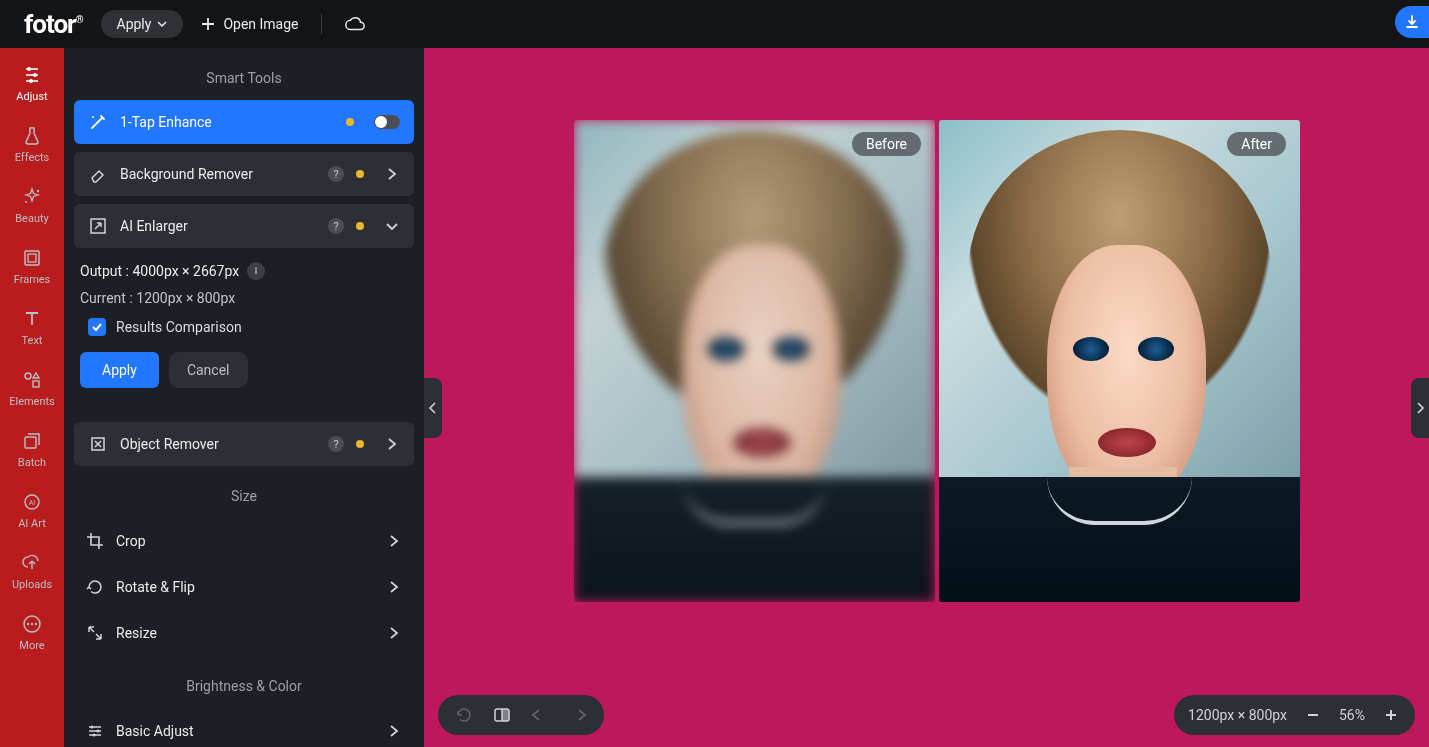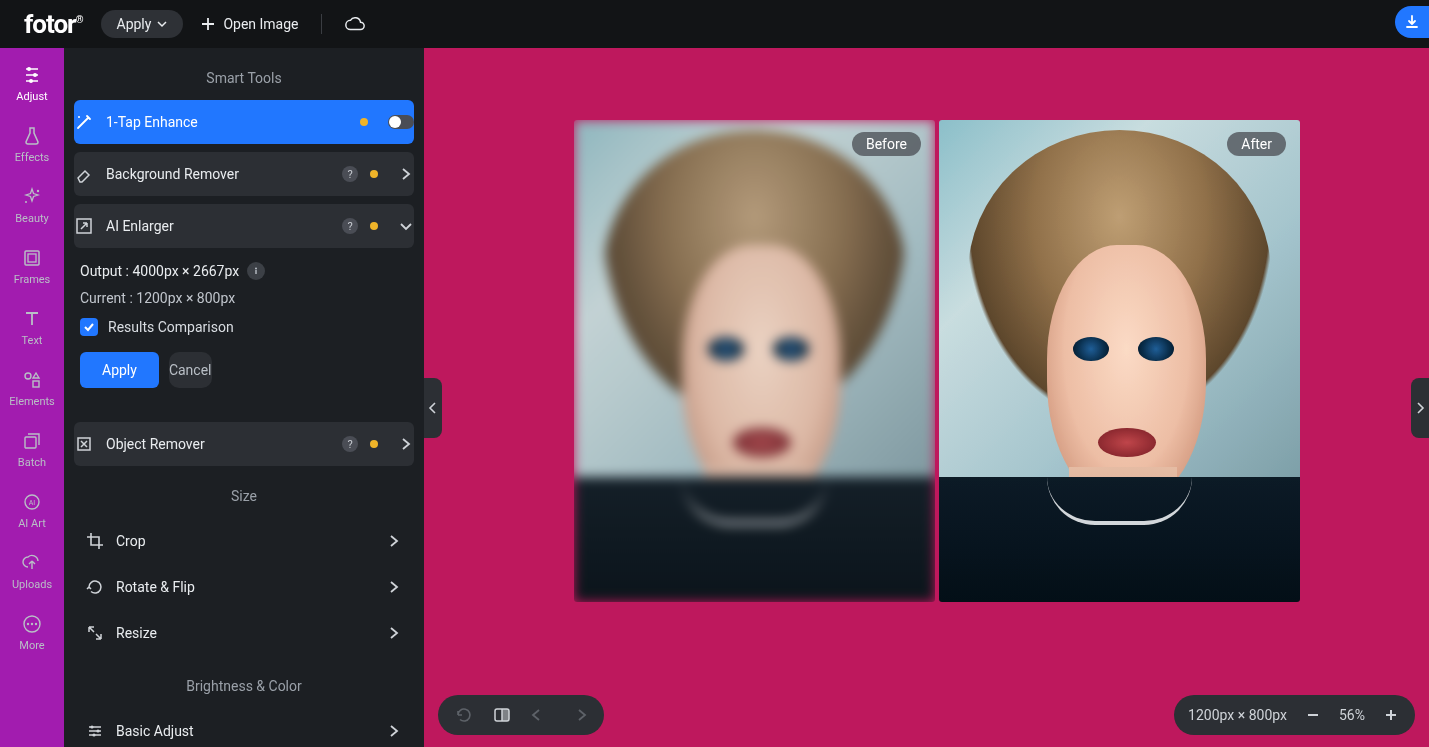--- a/index.html
+++ b/index.html
@@ -9,49 +9,49 @@
   .topbar { position: absolute; top:0; left:0; right:0; height:48px; display:flex; align-items:center; padding-left:24px; gap:18px; background:#121416; }
   .logo { font-family: Arial, sans-serif; font-weight: 700; font-size: 26px; letter-spacing:-1px; color:#fff; text-transform: lowercase; position:relative;}
   .logo sup { font-size:10px; top:-10px; }
   .pill-btn { display:flex; align-items:center; gap:6px; background:#2e3136; padding:6px 16px; border-radius:18px; font-size:14px; cursor:pointer; }
   .ghost-btn { display:flex; align-items:center; gap:8px; font-size:14px; cursor:pointer; color:#e9ecef; }
   .topbar .sep { width:1px; height:20px; background:#3a3d42; margin:0 4px; }
   .cloud-icon { width:22px; height:16px; }
   .download-btn { position:absolute; right:0; top:6px; width:34px; height:32px; background:#2177ff; border-radius:16px 0 0 16px; display:flex; align-items:center; justify-content:center; cursor:pointer; }
 
   
-  .rail { position:absolute; top:48px; left:0; bottom:0; width:64px; background:#a21caf; display:flex; flex-direction:column; align-items:center; padding-top:12px; gap:14px; }
+  .rail { position:absolute; top:48px; left:0; bottom:0; width:64px; background:#b91c1c; display:flex; flex-direction:column; align-items:center; padding-top:12px; gap:14px; }
   .rail-item { display:flex; flex-direction:column; align-items:center; gap:4px; cursor:pointer; color:#b9bfc6; width:100%; padding:4px 0; }
   .rail-item.active { color:#fff; }
   .rail-item .ic { width:22px; height:22px; display:flex; align-items:center; justify-content:center; }
   .rail-item span.lbl { font-size:11px; }
 
   
   .panel { position:absolute; top:48px; left:64px; bottom:0; width:360px; background:#1c1f23; overflow-y:auto; padding:14px 10px 40px; }
   .panel::-webkit-scrollbar{width:0;}
   .section-title { text-align:center; color:#9aa0a8; font-size:14px; margin:8px 0 14px; }
-  .tool-row { display:flex; align-items:center; background:#2c2f34; border-radius:6px; height:44px; padding:0 0; margin-bottom:8px; gap:12px; cursor:pointer; position:relative; }
+  .tool-row { display:flex; align-items:center; background:#2c2f34; border-radius:6px; height:44px; padding:0 14px; margin-bottom:8px; gap:12px; cursor:pointer; position:relative; }
   .tool-row.active { background:#2177ff; color:#fff; }
   .tool-row .ic { width:20px; height:20px; display:flex; align-items:center; justify-content:center; }
   .tool-row .label { flex:1; font-size:14px; }
   .yellow-dot { width:8px; height:8px; background:#f0b429; border-radius:50%; margin-left:auto; }
   .toggle { width:26px; height:14px; background:#4a4d55; border-radius:7px; position:relative; margin-left:8px; }
   .toggle.on{ background:#4a4d55; }
   .toggle .knob { position:absolute; top:1px; width:12px; height:12px; background:#fff; border-radius:50%; }
   .toggle.on .knob{ left:1px; } 
   .chev { width:16px; height:16px; margin-left:8px; color:#cfd3d8;}
   .help { width:16px;height:16px;border-radius:50%;background:#4a4d55;color:#c7cbd1;font-size:11px;display:flex;align-items:center;justify-content:center;margin-left:6px;}
   .enlarger-body { padding:10px 6px 14px; }
   .info-line { font-size:14px; color:#e9ecef; margin:4px 0 10px; display:flex; align-items:center; gap:8px;}
   .info-line.muted{ color:#c0c5cc; }
-  .check-row { display:flex; align-items:center; gap:10px; font-size:14px; color:#d9dde2; margin:12px 0 16px;}
+  .check-row { display:flex; align-items:center; gap:10px; font-size:14px; color:#d9dde2; margin:12px 8px 16px;}
   .checkbox { width:18px;height:18px;border-radius:4px;background:#2177ff;display:flex;align-items:center;justify-content:center;}
   .btn-row { display:flex; gap:10px; }
   .btn-apply { background:#2177ff; color:#fff; padding:10px 22px; border-radius:6px; font-size:14px; cursor:pointer; border:none;}
-  .btn-cancel { background:#2c2f34; color:#b9bfc6; padding:10px 0; border-radius:10px; font-size:14px; cursor:pointer; border:none;}
+  .btn-cancel { background:#2c2f34; color:#b9bfc6; padding:10px 18px; border-radius:10px; font-size:14px; cursor:pointer; border:none;}
   .plain-row { display:flex; align-items:center; height:46px; padding:0 12px; gap:12px; cursor:pointer; }
   .plain-row .label { flex:1; font-size:14px; color:#e9ecef;}
   .info-badge{width:18px;height:18px;border-radius:50%;background:#3c4046;display:flex;align-items:center;justify-content:center;}
 
   
   .canvas { position:absolute; top:48px; left:424px; right:0; bottom:0; background:#be185d; }
   .image-wrap { position:absolute; left:150px; top:72px; width:726px; height:482px; display:flex; gap:4px; }
   .img-half { flex:1; position:relative; border-radius:3px; overflow:hidden; }
   .badge { position:absolute; top:12px; right:14px; background:rgba(80,84,90,.8); color:#fff; padding:4px 14px; border-radius:14px; font-size:14px; }
 

